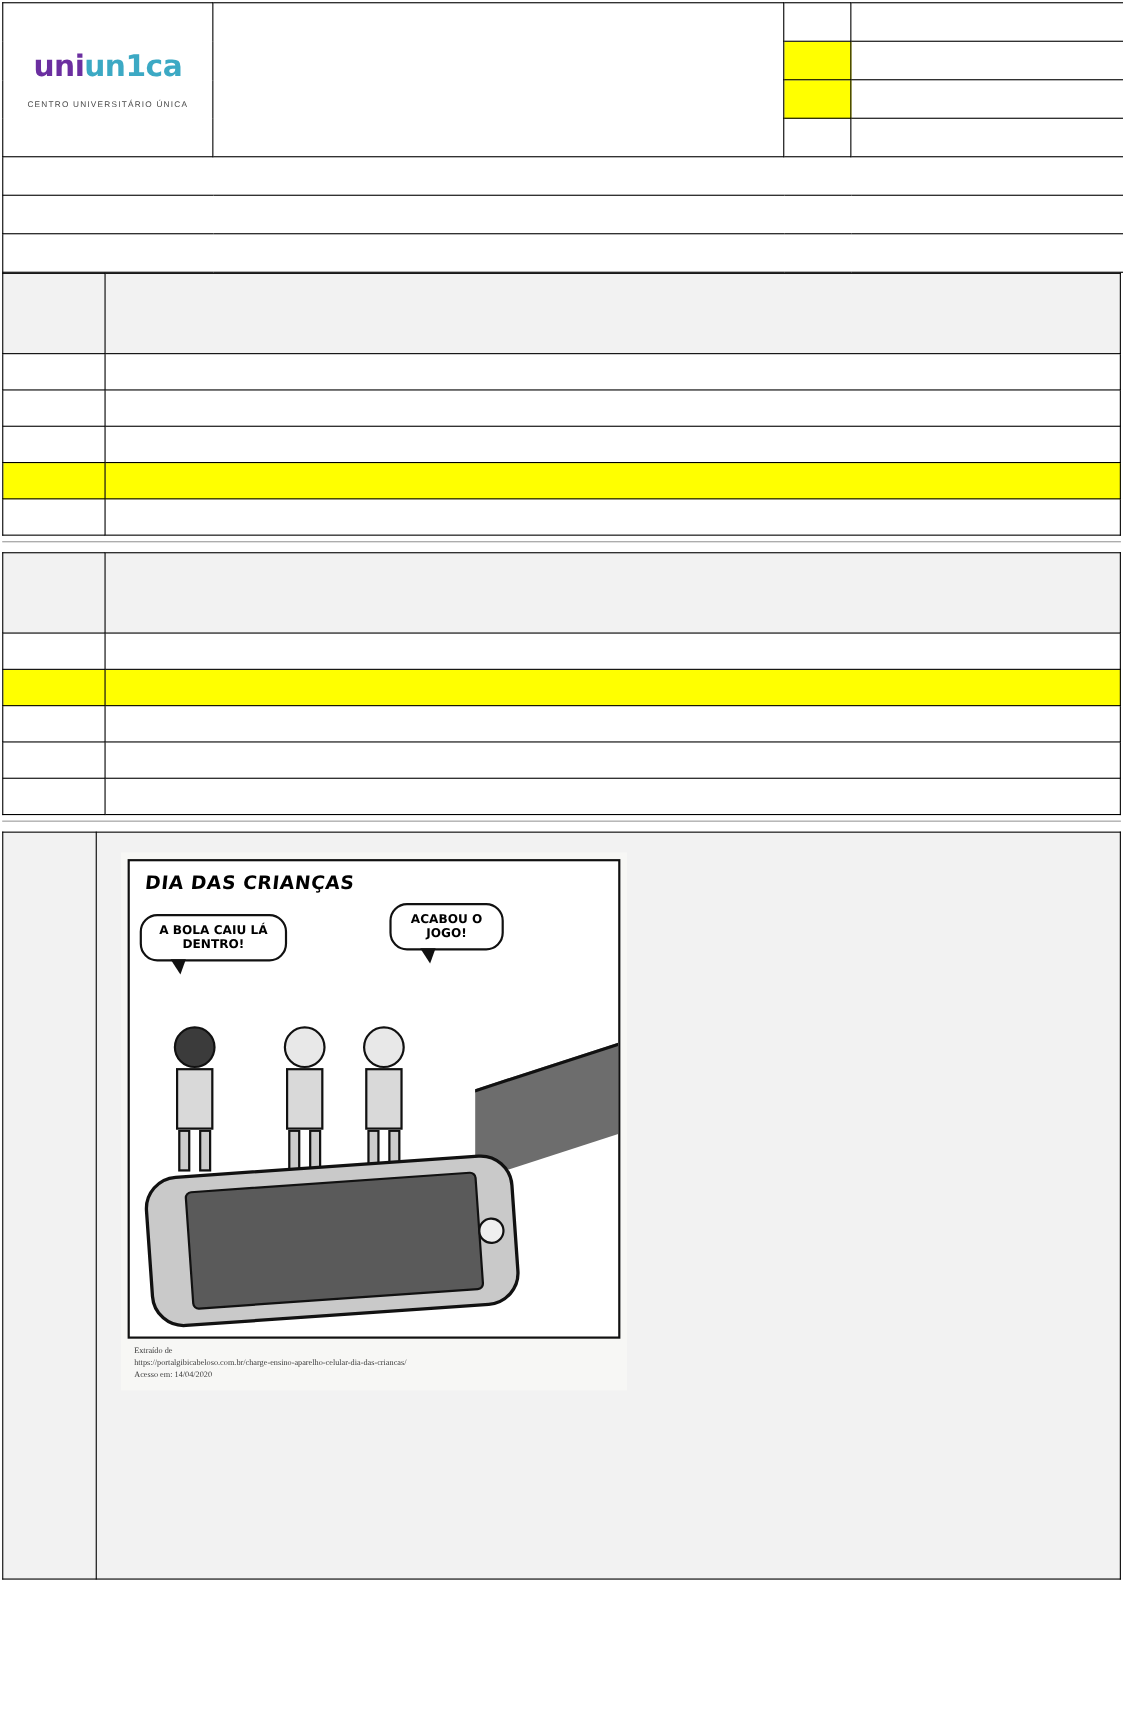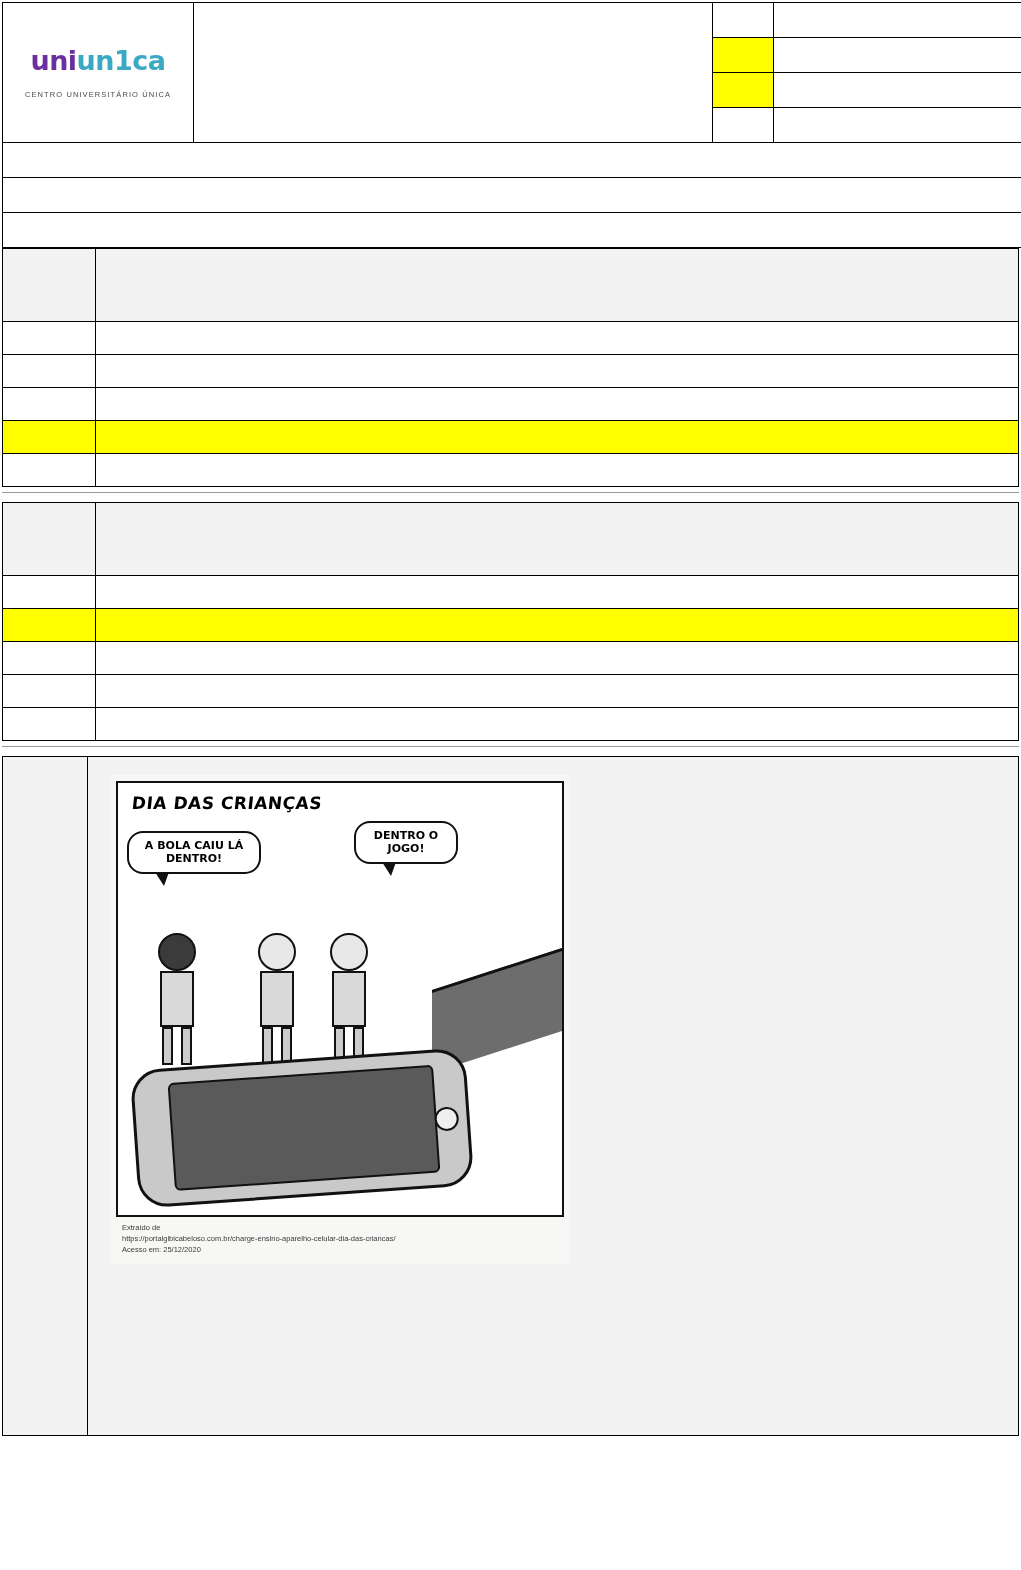--- a/index.html
+++ b/index.html
@@ -264,21 +264,21 @@
   }
   .ramp {
     position: absolute;
     right: 0; top: 186px;
     width: 130px; height: 80px;
     background: #6d6d6d;
     border-top: 3px solid #111;
     transform: skewY(-18deg);
   }
   .comic-caption {
-    font-family: Liberation Sans, sans-serif;
+    font-family: Liberation Serif, serif;
     font-size: 7.5px;
     color: #3a3a3a;
     line-height: 1.45;
     padding: 6px 4px 2px 6px;
     word-break: break-all;
   }
 </style>
 </head>
 <body>
 
@@ -389,21 +389,21 @@
     <tbody>
         <tr>
       <td class="fig-num"></td>
       <td class="fig-body">
 
         <div class="comic-outer">
           <div class="comic-frame">
             <div class="comic-title">DIA DAS CRIANÇAS</div>
 
             <div class="bubble bubble1">A BOLA CAIU LÁ DENTRO!</div>
-            <div class="bubble bubble2">DENTRO O JOGO!</div>
+            <div class="bubble bubble2">ACABOU O JOGO!</div>
 
             <div class="ramp"></div>
 
             <div class="kid kid1">
               <div class="head"></div>
               <div class="body"></div>
               <div class="legs"></div>
             </div>
             <div class="kid kid2">
               <div class="head"></div>
@@ -418,21 +418,21 @@
 
             <div class="phone">
               <div class="screen"></div>
               <div class="home"></div>
             </div>
           </div>
 
           <div class="comic-caption">
             <div>Extraído de</div>
             <div>https://portalgibicabeloso.com.br/charge-ensino-aparelho-celular-dia-das-criancas/</div>
-            <div>Acesso em: 25/12/2020</div>
+            <div>Acesso em: 14/04/2020</div>
           </div>
         </div>
 
         <div></div>
       </td>
     </tr>
   </tbody>
     </table>
 
 </div>

